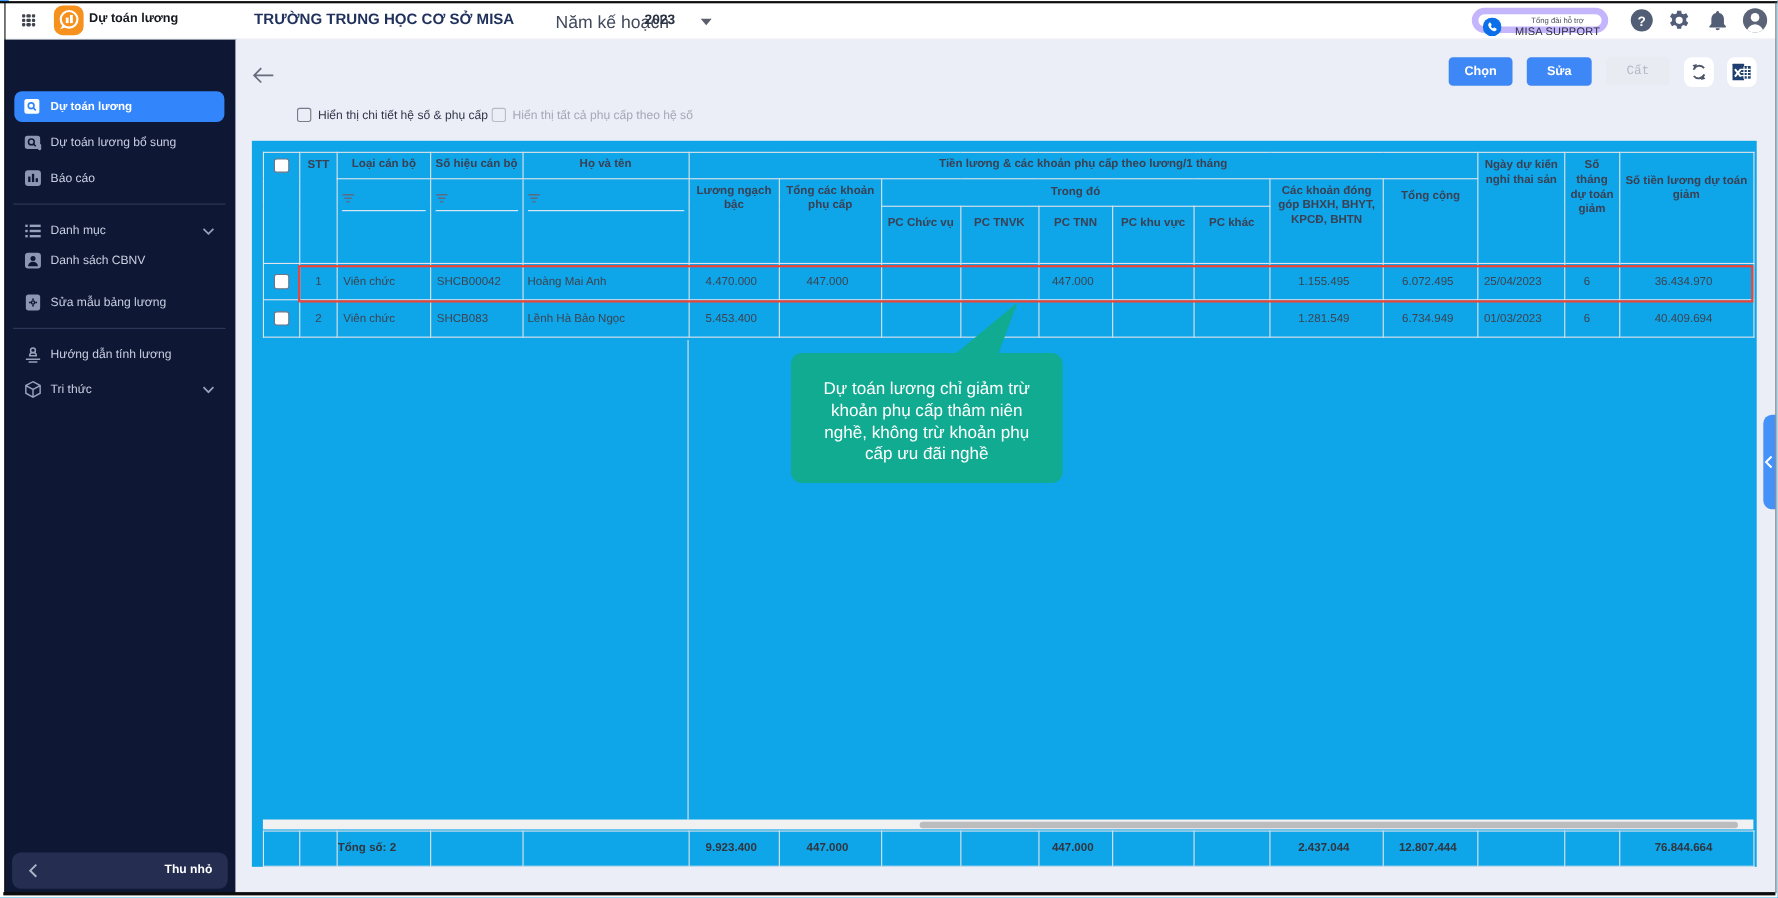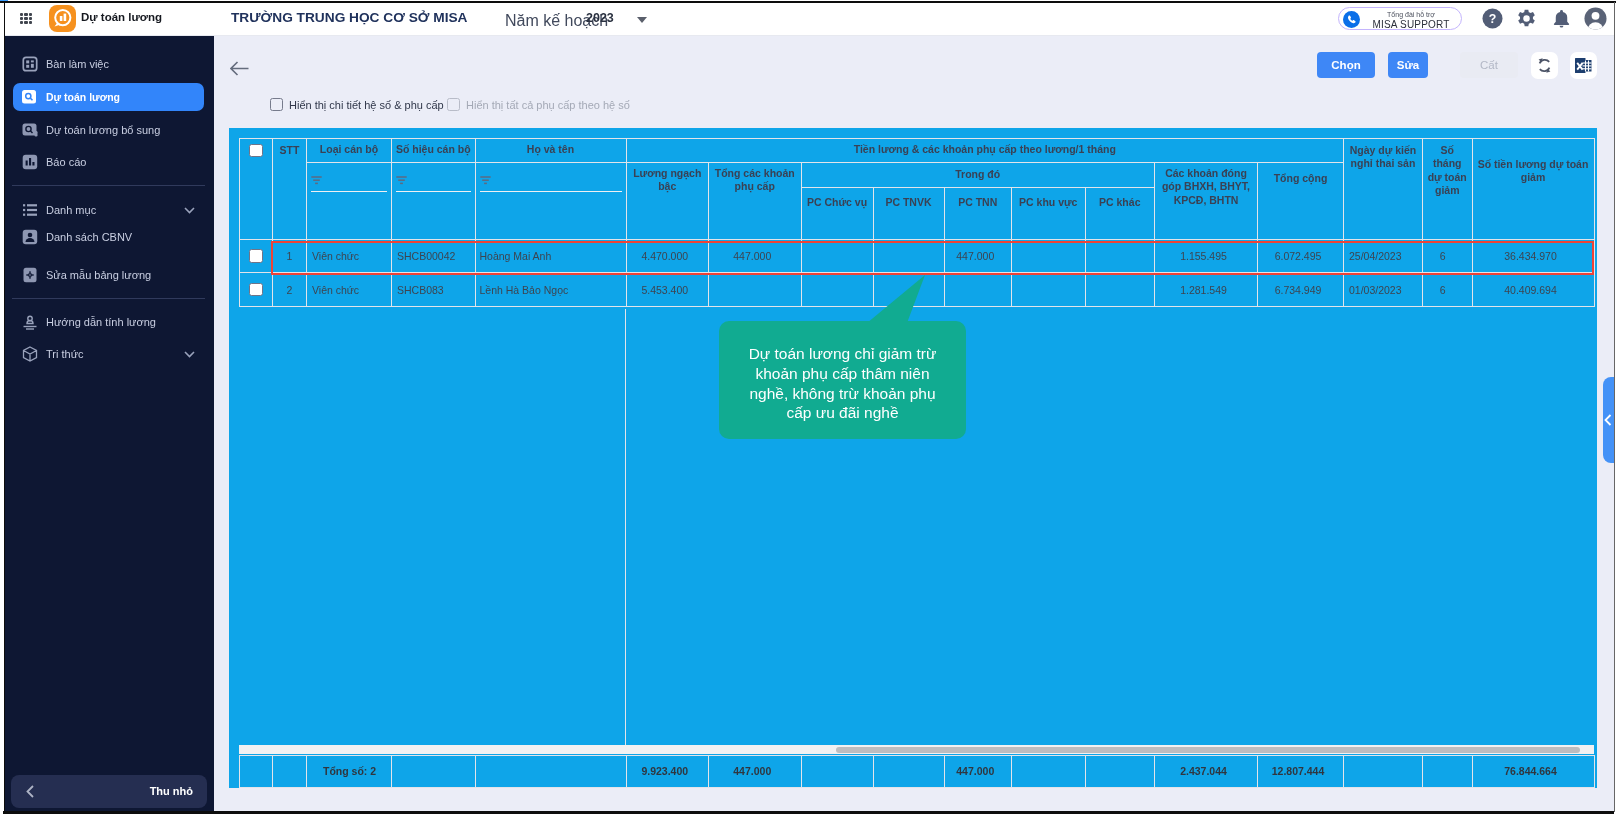--- a/index.html
+++ b/index.html
@@ -18,21 +18,21 @@
 #topbar { left:4px; top:2.5px; width:1609.5px; height:33px; background:#fff; border-bottom:1px solid #e7e9f0; }
 #topbar > * { position:absolute; }
 #griddots { left:16px; top:10px; width:13px; height:13px; }
 #griddots div { position:absolute; width:3.2px; height:3.2px; background:#40454e; border-radius:1px; }
 #applogo { left:45px; top:2px; width:27px; height:27px; background:#f6911e; border-radius:8px; }
 #apptitle { left:77px; top:8.5px; font-size:11.5px; font-weight:bold; color:#15181f; }
 #orgname { left:227px; top:7px; font-size:13.7px; font-weight:bold; color:#20325c; }
 #namkehoach { left:501px; top:9.5px; font-size:16px; color:#41495c; }
 #nam2023 { left:582px; top:8.5px; font-size:12.5px; font-weight:bold; color:#2a3140; }
 #caret2023 { left:633px; top:14px; width:0; height:0; border-left:5px solid transparent; border-right:5px solid transparent; border-top:6px solid #5a5f6b; }
-#misapill { left:1334px; top:4.5px; width:124px; height:23px; border:1px solid #c4b5fd; border-radius:12px; background:#fff; }
+#misapill { left:1334px; top:4.5px; width:124px; height:23px; border:6px solid #c4b5fd; border-radius:12px; background:#fff; }
 #misapill .ph { position:absolute; left:4px; top:2.5px; width:17px; height:17px; }
 #misapill .t1 { position:absolute; left:24px; top:3px; width:96px; text-align:center; font-size:7px; color:#4a4f5c; }
 #misapill .t2 { position:absolute; left:22px; top:10.5px; width:100px; text-align:center; font-size:10px; color:#2b2f3a; letter-spacing:0.2px; }
 .topicon { top:5px; width:21px; height:21px; }
 
 
 #sidebar { left:4px; top:35.5px; width:210.5px; height:776px; background:#0e1733; }
 .sitem { position:absolute; left:0; width:210px; height:28px; color:#c9cfe2; font-size:11px; }
 .sitem .txt { position:absolute; left:42px; top:8px; }
 .sitem .ico { position:absolute; left:18px; top:6px; width:16px; height:16px; }
@@ -49,22 +49,22 @@
 #content > * { position:absolute; }
 #backarrow { left:16px; top:25px; }
 #pagetitle { left:57px; top:23px; font-size:15.5px; font-weight:bold; color:#2a3040; }
 .hcb { position:absolute; width:13px; height:13px; border:1.6px solid #767b8c; border-radius:2.5px; background:transparent; }
 #hcb1 { left:56px; top:62px; }
 #hcb2 { left:233px; top:62px; border-color:#b8bcc8; }
 #hcbt1 { left:75px; top:63.5px; font-size:11px; color:#30374a; }
 #hcbt2 { left:252px; top:63.5px; font-size:11px; color:#a4a9b6; }
 .btn { position:absolute; top:16.5px; height:26px; border-radius:4px; font-size:11.5px; font-weight:bold; text-align:center; line-height:26px; }
 #btn-chon { left:1103px; width:58px; background:#3e87f6; color:#fff; }
-#btn-sua { left:1174px; width:40px; background:#3e87f6; color:#fff; }
-#btn-cat { left:1246px; width:58px; background:#e9ebf3; color:#b3b8c6; font-weight:normal; }
+#btn-sua { left:1174px; width:59px; background:#3e87f6; color:#fff; }
+#btn-cat { left:1246px; width:58px; background:#e9ebf3; color:#b3b8c6; font-weight:normal;font-family:Liberation Mono, monospace; }
 #btn-refresh { left:1317px; top:16px; width:27px; height:27px; background:#fff; border-radius:7px; }
 #btn-excel { left:1356px; top:16px; width:27px; height:27px; background:#fff; border-radius:7px; }
 
 #card { left:15px; top:92.5px; width:1368px; height:660px; background:#0ea5e9; }
 #card > * { position:absolute; }
 #tablewrap { left:10px; top:9.5px; }
 table { border-collapse:collapse; table-layout:fixed; }
 th, td { padding:0; font-size:10.5px; overflow:hidden; white-space:nowrap; }
 th { font-weight:bold; color:#3a4154; line-height:13.5px; }
 td { color:#3d4450; }
@@ -146,32 +146,20 @@
       </defs>
       <circle cx="12" cy="12" r="11.5" fill="#5a6377"></circle>
       <g clip-path="url(#avc)" fill="#fff">
         <circle cx="12" cy="9.2" r="4.1"></circle>
         <path d="M3.8 24 a8.2 8.2 0 0 1 16.4 0 z"></path>
       </g>
     </svg>
 </div>
 
 <div class="abs" id="sidebar">
-  <div class="sitem" style="top:14.5px">
-    <svg class="ico" viewBox="0 0 16 16">
-        <rect x="1.3" y="1.3" width="13.4" height="13.4" rx="2.8" fill="none" stroke="#99a2bb" stroke-width="1.7"></rect>
-        <g fill="#99a2bb">
-          <rect x="4.2" y="4.4" width="3" height="3"></rect>
-          <rect x="8.9" y="4.4" width="2.9" height="2"></rect>
-          <rect x="4.2" y="8.8" width="3" height="3"></rect>
-          <rect x="8.9" y="7.8" width="2.9" height="4"></rect>
-        </g>
-      </svg>
-    <div class="txt">Bàn làm việc</div>
-  </div>
   <div class="abs" id="sel-item">
     <svg style="position:absolute; left:9px; top:7px;" width="14" height="13.5" viewBox="0 0 14 13.5">
         <rect width="14" height="13.5" rx="2.5" fill="#fff"></rect>
         <circle cx="6.3" cy="6.1" r="2.6" fill="none" stroke="#3285fa" stroke-width="1.5"></circle>
         <line x1="8.3" y1="8.1" x2="10.5" y2="10.3" stroke="#3285fa" stroke-width="1.5"></line>
       </svg>
     <div class="txt" style="position:absolute; left:33px; top:8px;">Dự toán lương</div>
   </div>
   <div class="sitem" style="top:80px">
     <svg class="ico" viewBox="0 0 16 16">
@@ -439,21 +427,21 @@
             <col style="width:103px">
             <col style="width:86px">
             <col style="width:79px">
           <col style="width:49.5px">
             <col style="width:122px">
         </colgroup>
         <tbody>
             <tr style="height:32px">
           <td class="b bt bl"></td>
           <td class="b bt"></td>
-          <td class="b bt tot" style="padding-left:16px">Tổng số: 2</td>
+          <td class="b bt tot" style="padding-left:0">Tổng số: 2</td>
           <td class="b bt"></td>
           <td class="b bt"></td>
           <td class="b bt num tot">9.923.400</td>
           <td class="b bt num tot">447.000</td>
           <td class="b bt"></td>
           <td class="b bt"></td>
           <td class="b bt num tot">447.000</td>
           <td class="b bt"></td>
           <td class="b bt"></td>
           <td class="b bt num tot">2.437.044</td>

